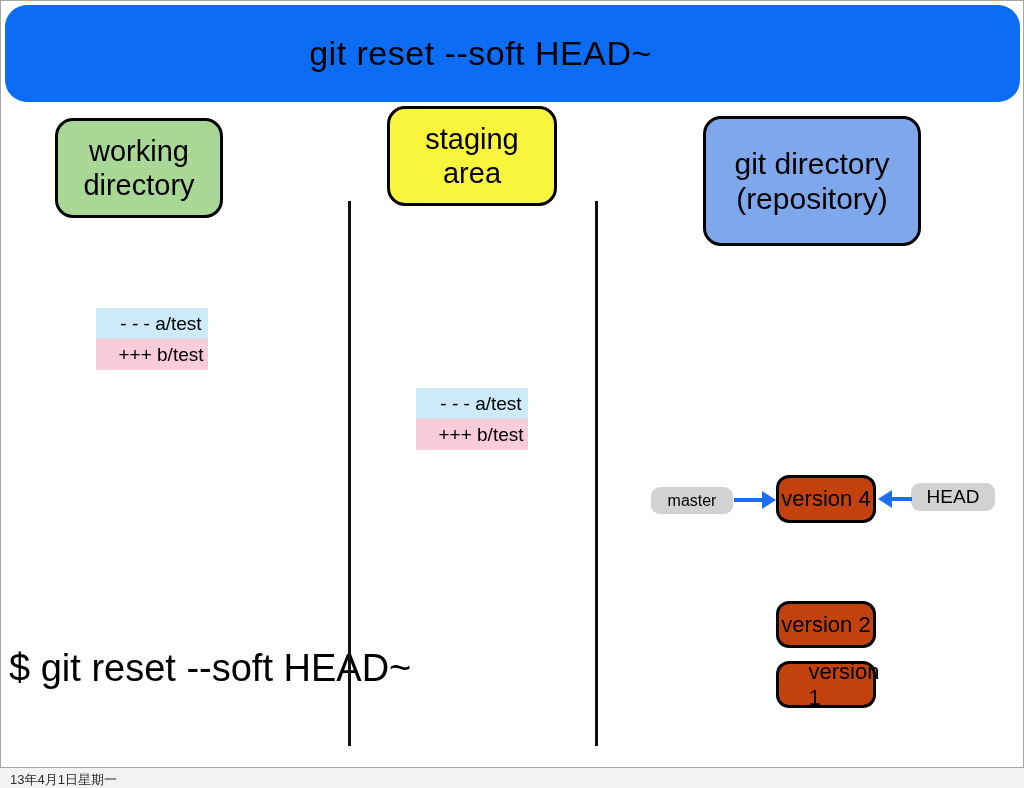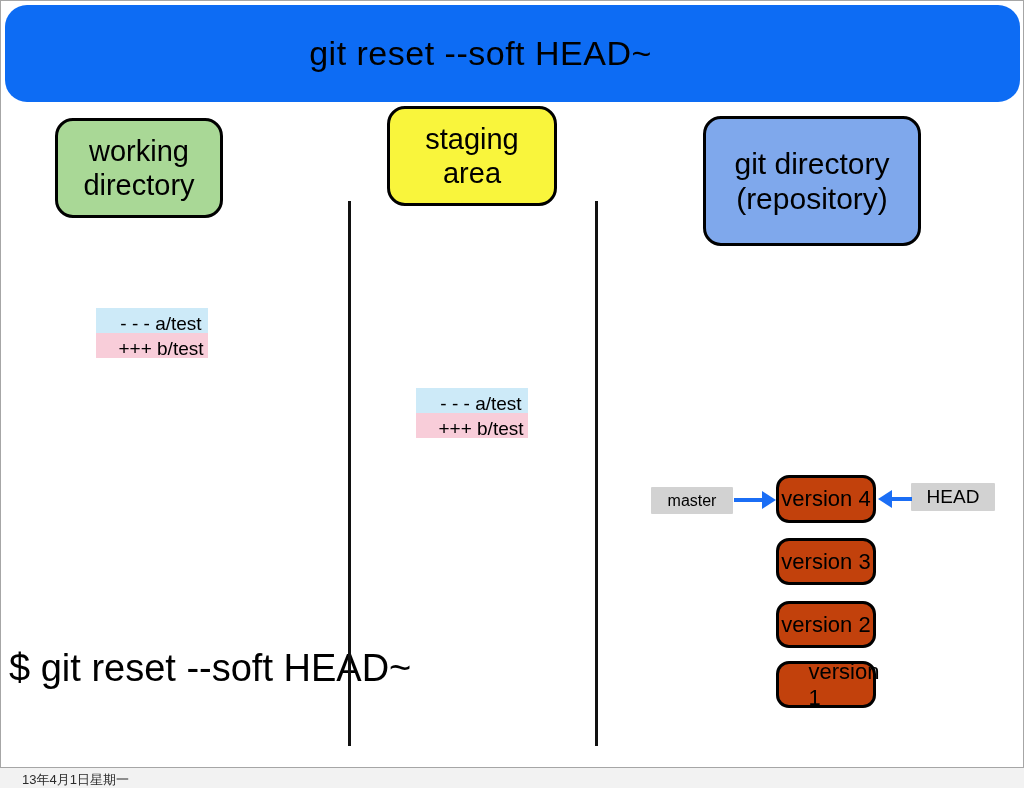--- a/index.html
+++ b/index.html
@@ -44,28 +44,28 @@
   .col-staging { left: 386px; top: 105px; width: 170px; height: 100px; background: #f9f53c; }
   .col-gitdir  { left: 702px; top: 115px; width: 218px; height: 130px; background: #7fa8ec; font-size: 30px; }
 
   .vline { position: absolute; width: 3px; background: #111111; top: 200px; height: 545px; z-index: 5; }
   .vline-1 { left: 347px; }
   .vline-2 { left: 594px; }
 
   .diff-box { position: absolute; width: 112px; font-size: 19px; text-align: center; color: #000; }
   .diff-working { left: 95px; top: 307px; }
   .diff-staging { left: 415px; top: 387px; }
-  .diff-line { height: 25px; line-height: 31px; white-space: nowrap; padding-left: 18px; }
+  .diff-line { height: 31px; line-height: 31px; white-space: nowrap; padding-left: 18px; }
   .diff-removed { background: #cdeaf8; }
   .diff-added   { background: #f8cdd9; }
 
   .ref-label {
     position: absolute;
     background: #d2d2d2;
-    border-radius: 1px;
+    border-radius: 9px;
     display: flex; align-items: center; justify-content: center;
     color: #000000;
   }
   .ref-master { left: 650px; top: 486px; width: 82px; height: 27px; font-size: 16px; }
   .ref-head   { left: 910px; top: 482px; width: 84px; height: 28px; font-size: 19px; }
 
   .version-box {
     position: absolute;
     left: 775px; width: 100px; height: 47px;
     background: #c2410c;
@@ -103,21 +103,20 @@
     font-size: 38px;
     color: #000000;
     z-index: 2;
     white-space: nowrap;
   }
 
   .footer-date {
     position: absolute; left: 10px; top: 771px;
     font-size: 13px;
     color: #2b2b2b;
-    margin-left: 12px;
   }
 </style>
 </head>
 <body>
 
 <div class="canvas">
   <div class="slide">
 
     <div class="title-bar">
       <div class="title-text">git reset --soft HEAD~</div>
@@ -145,21 +144,20 @@
 
     <div class="ref-label ref-master">master</div>
     <div class="arrow-line arrow-master-line"></div>
     <div class="arrow-head arrow-master-head"></div>
 
     <div class="ref-label ref-head">HEAD</div>
     <div class="arrow-line arrow-head-line"></div>
     <div class="arrow-head arrow-head-head"></div>
 
     <div class="version-box v4">version 4</div>
-    <div class="version-box v3">version 3</div>
     <div class="version-box v2">version 2</div>
     <div class="version-box v1">version 1</div>
 
     <div class="command-text">$ git reset --soft HEAD~</div>
   </div>
 
   <div class="footer-date">13年4月1日星期一</div>
 </div>
 
 </body></html>

